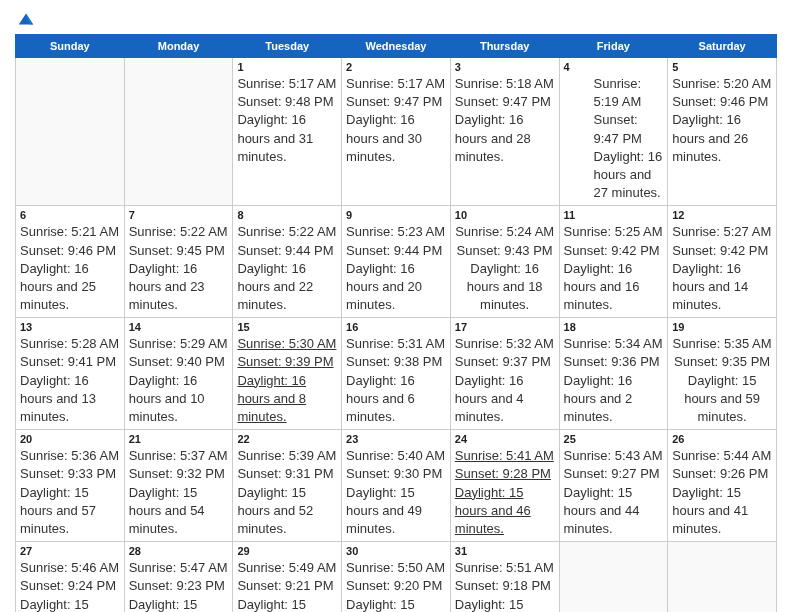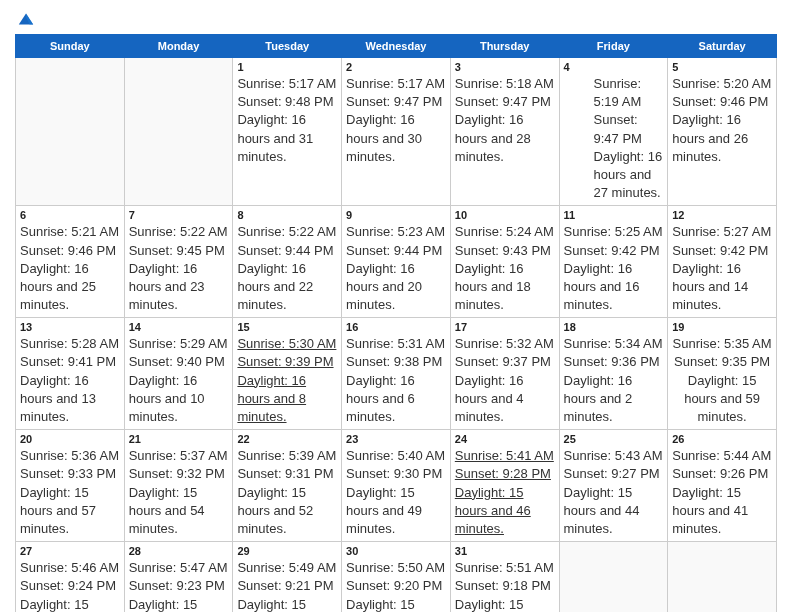--- a/index.html
+++ b/index.html
@@ -188,21 +188,21 @@
 Daylight: 16 hours and 22 minutes.</div>
           </td>
           <td>
             <span class="day-number">9</span>
             <div class="cell-text" style="white-space: pre-line;">Sunrise: 5:23 AM
 Sunset: 9:44 PM
 Daylight: 16 hours and 20 minutes.</div>
           </td>
           <td>
             <span class="day-number">10</span>
-            <div class="cell-text" style="white-space: pre-line;">Sunrise: 5:24 AM
+            <div class="cell-text" style="white-space: pre-line; text-align: center;">Sunrise: 5:24 AM
 Sunset: 9:43 PM
 Daylight: 16 hours and 18 minutes.</div>
           </td>
           <td>
             <span class="day-number">11</span>
             <div class="cell-text" style="white-space: pre-line;">Sunrise: 5:25 AM
 Sunset: 9:42 PM
 Daylight: 16 hours and 16 minutes.</div>
           </td>
           <td>

